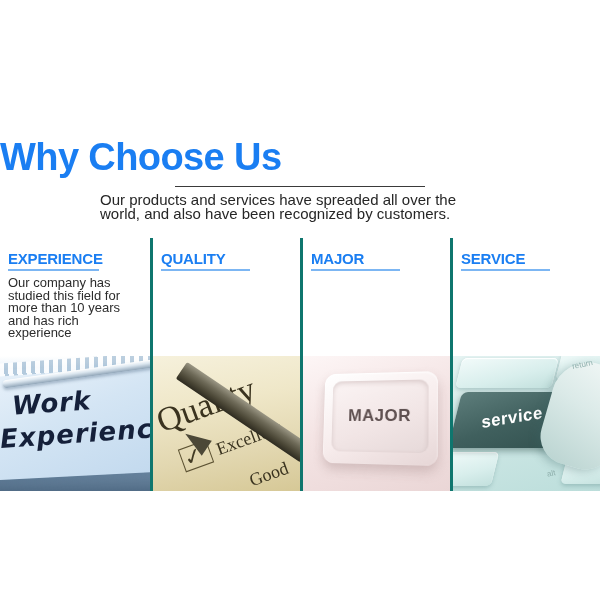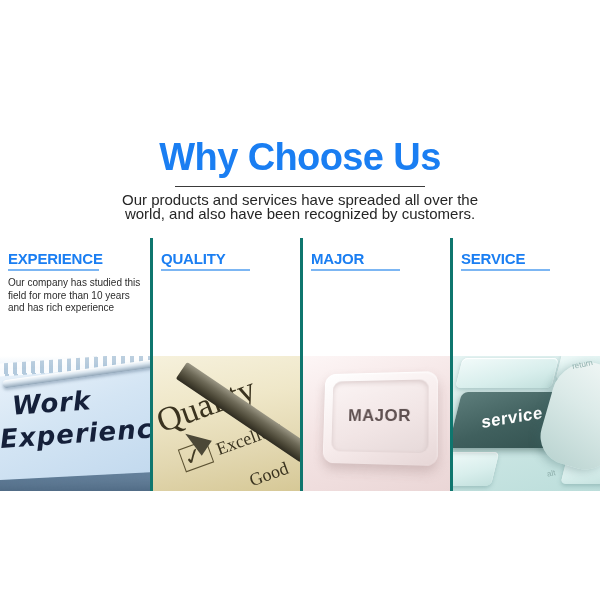--- a/index.html
+++ b/index.html
@@ -21,21 +21,20 @@
     height: 600px;
     background: #ffffff;
   }
 
   
   .header {
     position: absolute;
     left: 0;
     top: 0;
     width: 600px;
-    text-align: center;
   }
   .page-title {
     margin: 0;
     padding-top: 136px;
     font-size: 38px;
     line-height: 42px;
     font-weight: 700;
     letter-spacing: -0.6px;
     color: #1a7ef2;
     font-family: "Liberation Sans", sans-serif;
@@ -94,21 +93,21 @@
   }
   .heading-underline {
     height: 2px;
     width: 68%;
     background: #7cb6f3;
     margin-top: 1px;
     margin-bottom: 6px;
   }
   .col-body {
     margin: 0;
-    font-size: 10px;
+    font-size: 13px;
     line-height: 12.5px;
     color: #2c2c2c;
     font-family: "Liberation Sans", sans-serif;
   }
 
   
   .col-photo {
     position: absolute;
     left: 0;
     bottom: 0;

